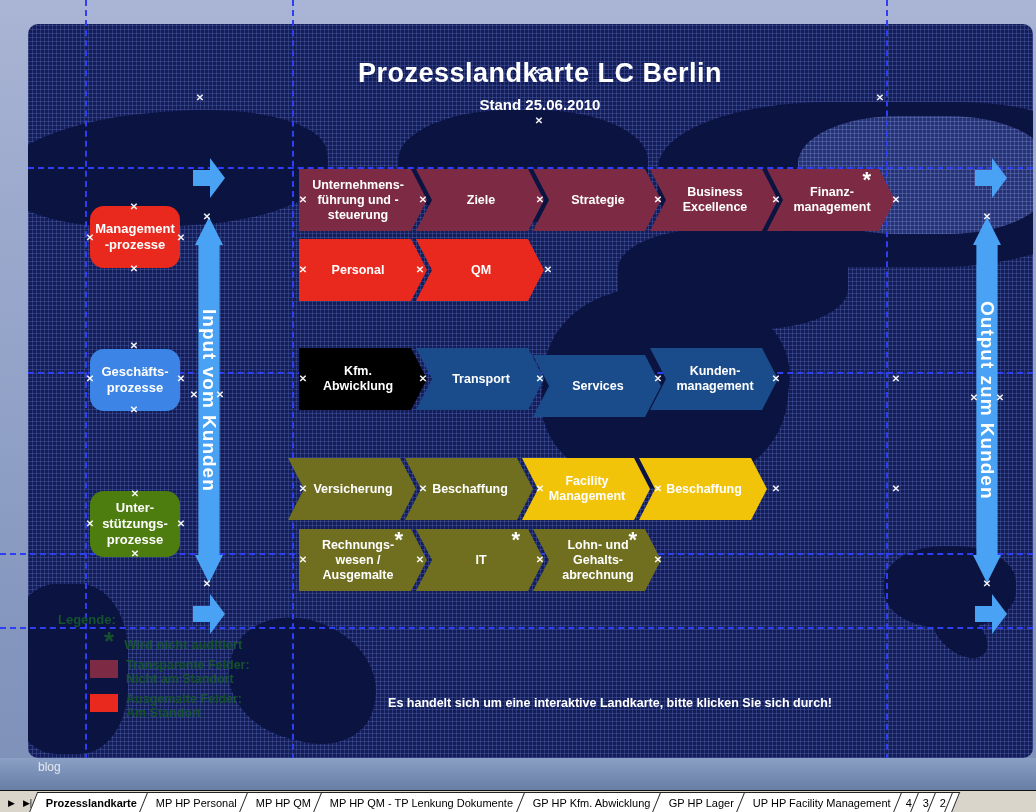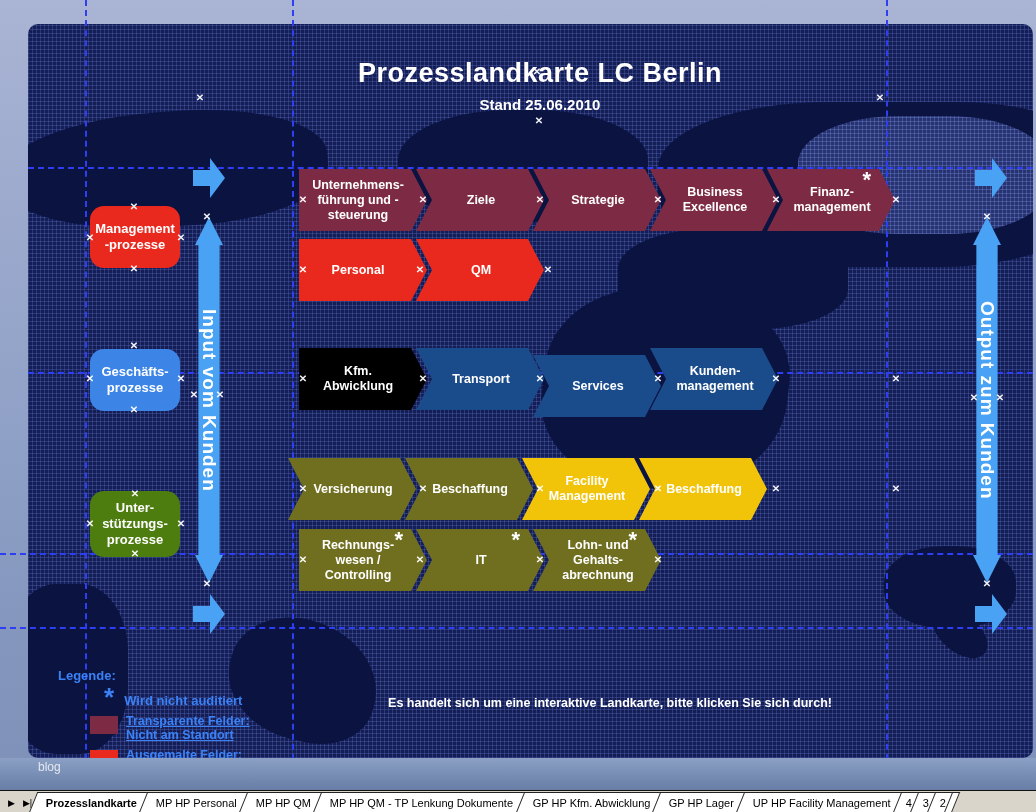--- a/index.html
+++ b/index.html
@@ -67,26 +67,26 @@
   }
   .chev.first{clip-path:polygon(0 0,112px 0,128px 31px,112px 62px,0 62px);}
   .chev.notched{margin-left:-11px;clip-path:polygon(0 0,112px 0,128px 31px,112px 62px,0 62px,16px 31px);}
   .chev-label{
     color:#fff;font-size:12.5px;font-weight:bold;line-height:15px;
     text-align:center;white-space:pre-line;padding-right:12px;padding-left:2px;
   }
   .chev.notched .chev-label{padding-left:14px;}
   .ast{position:absolute;top:-2px;right:24px;color:#fff;font-size:22px;font-weight:bold;}
   
-  .legend{position:absolute;left:30px;top:644px;width:250px;color:#3b82f6;}
+  .legend{position:absolute;left:30px;top:588px;width:250px;color:#14532d;}
   .leg-head{font-size:13px;font-weight:bold;}
   .leg-star-row{display:flex;align-items:flex-start;margin:4px 0 2px 46px;}
   .leg-star{font-size:26px;font-weight:bold;line-height:20px;margin-right:10px;}
   .leg-star-label{font-size:13px;font-weight:bold;margin-top:6px;}
-  .leg-item{display:flex;margin:6px 0 0 32px;text-decoration:underline;}
+  .leg-item{display:flex;margin:6px 0 0 32px;}
   .swatch{flex:none;width:28px;height:18px;margin:2px 8px 0 0;}
   .leg-label{font-size:12.5px;font-weight:bold;line-height:14px;white-space:pre-line;}
   .footnote{
     position:absolute;left:170px;top:672px;width:760px;text-align:center;
     color:#fff;font-size:12.5px;font-weight:bold;margin-left:32px;
   }
   .mk{position:absolute;width:10px;height:10px;color:#fff;font-size:10px;line-height:10px;
       font-weight:bold;text-align:center;opacity:.95;}
   
   .bottom-band{
@@ -217,21 +217,21 @@
 Management</span>
       </div>
       <div class="chev notched" style="background: rgb(241, 196, 10);">
         <span class="chev-label">Beschaffung</span>
       </div>
     </div>
   <div class="prow" id="row4">
       <div class="chev first" style="background: rgb(111, 111, 31);">
         <span class="chev-label">Rechnungs-
 wesen /
-Controlling</span>
+Ausgemalte</span>
         <span class="ast">*</span>
       </div>
       <div class="chev notched" style="background: rgb(111, 111, 31);">
         <span class="chev-label">IT</span>
         <span class="ast">*</span>
       </div>
       <div class="chev notched" style="background: rgb(111, 111, 31);">
         <span class="chev-label">Lohn- und
 Gehalts-
 abrechnung</span>

